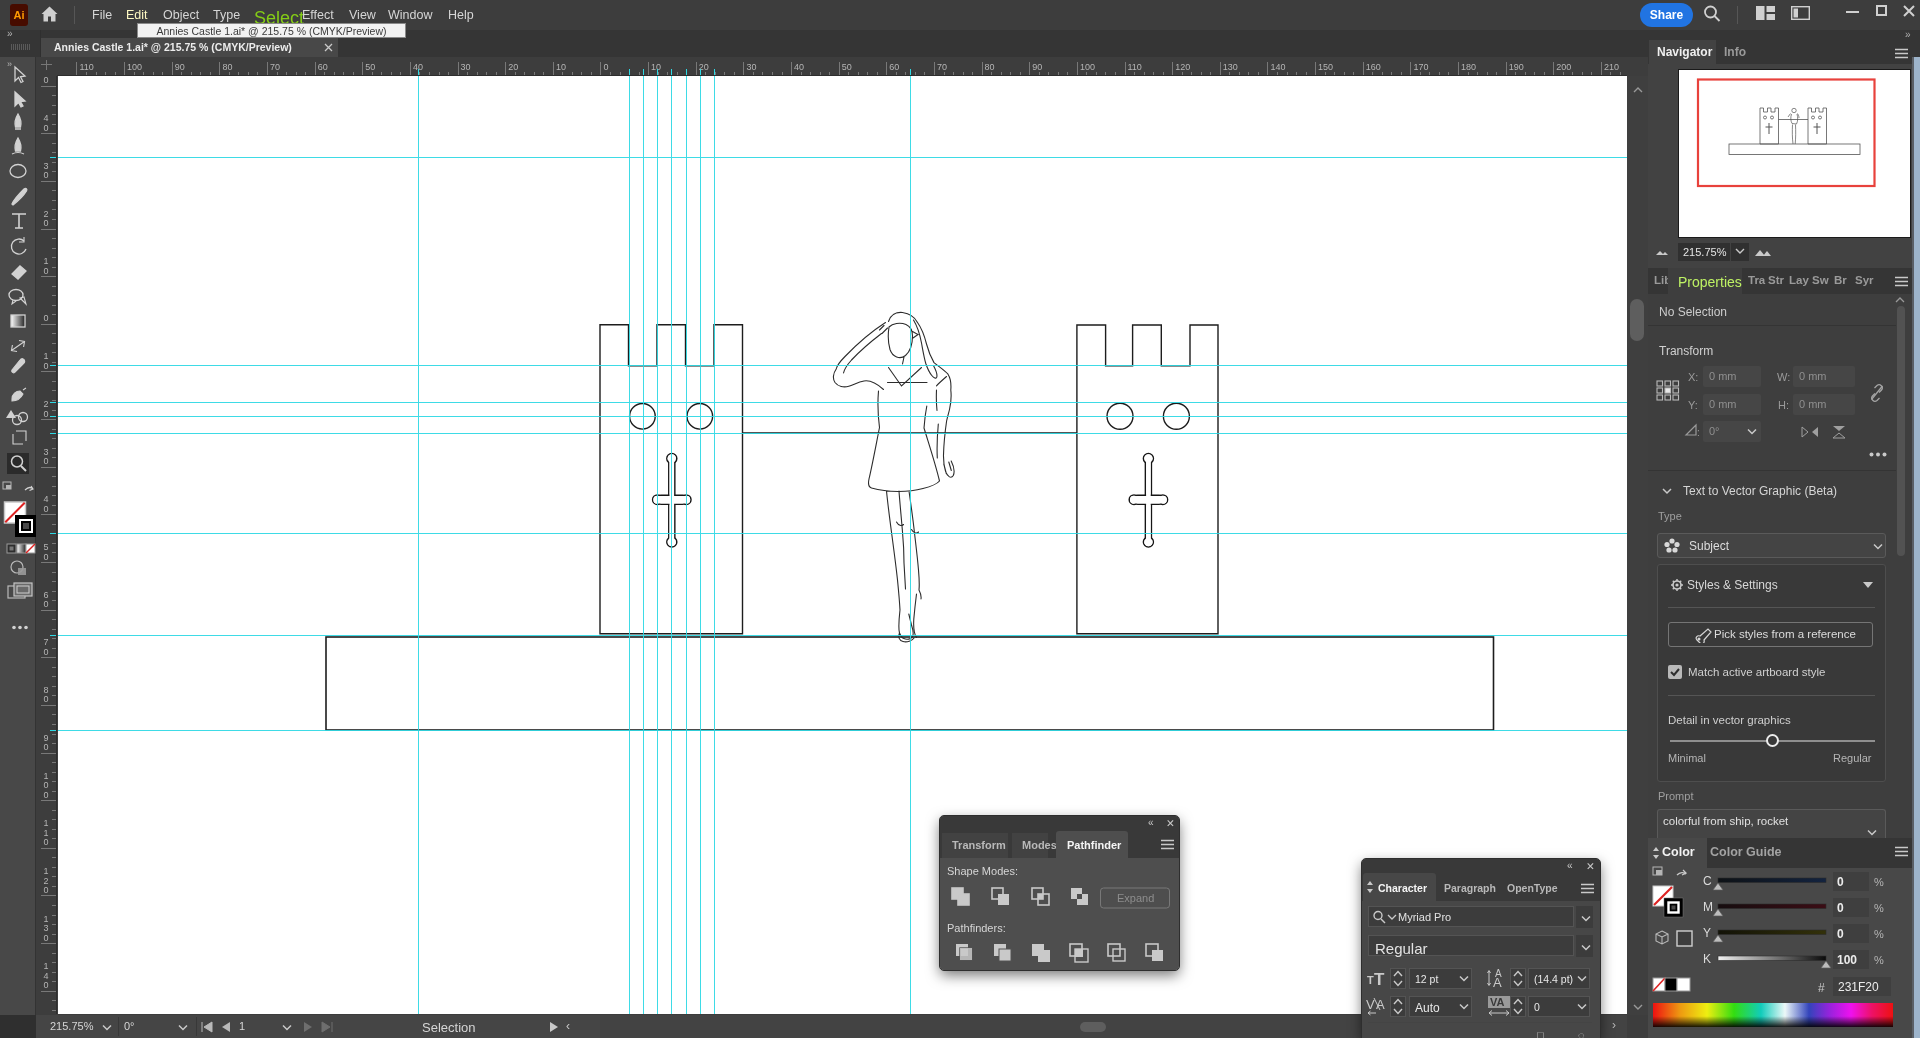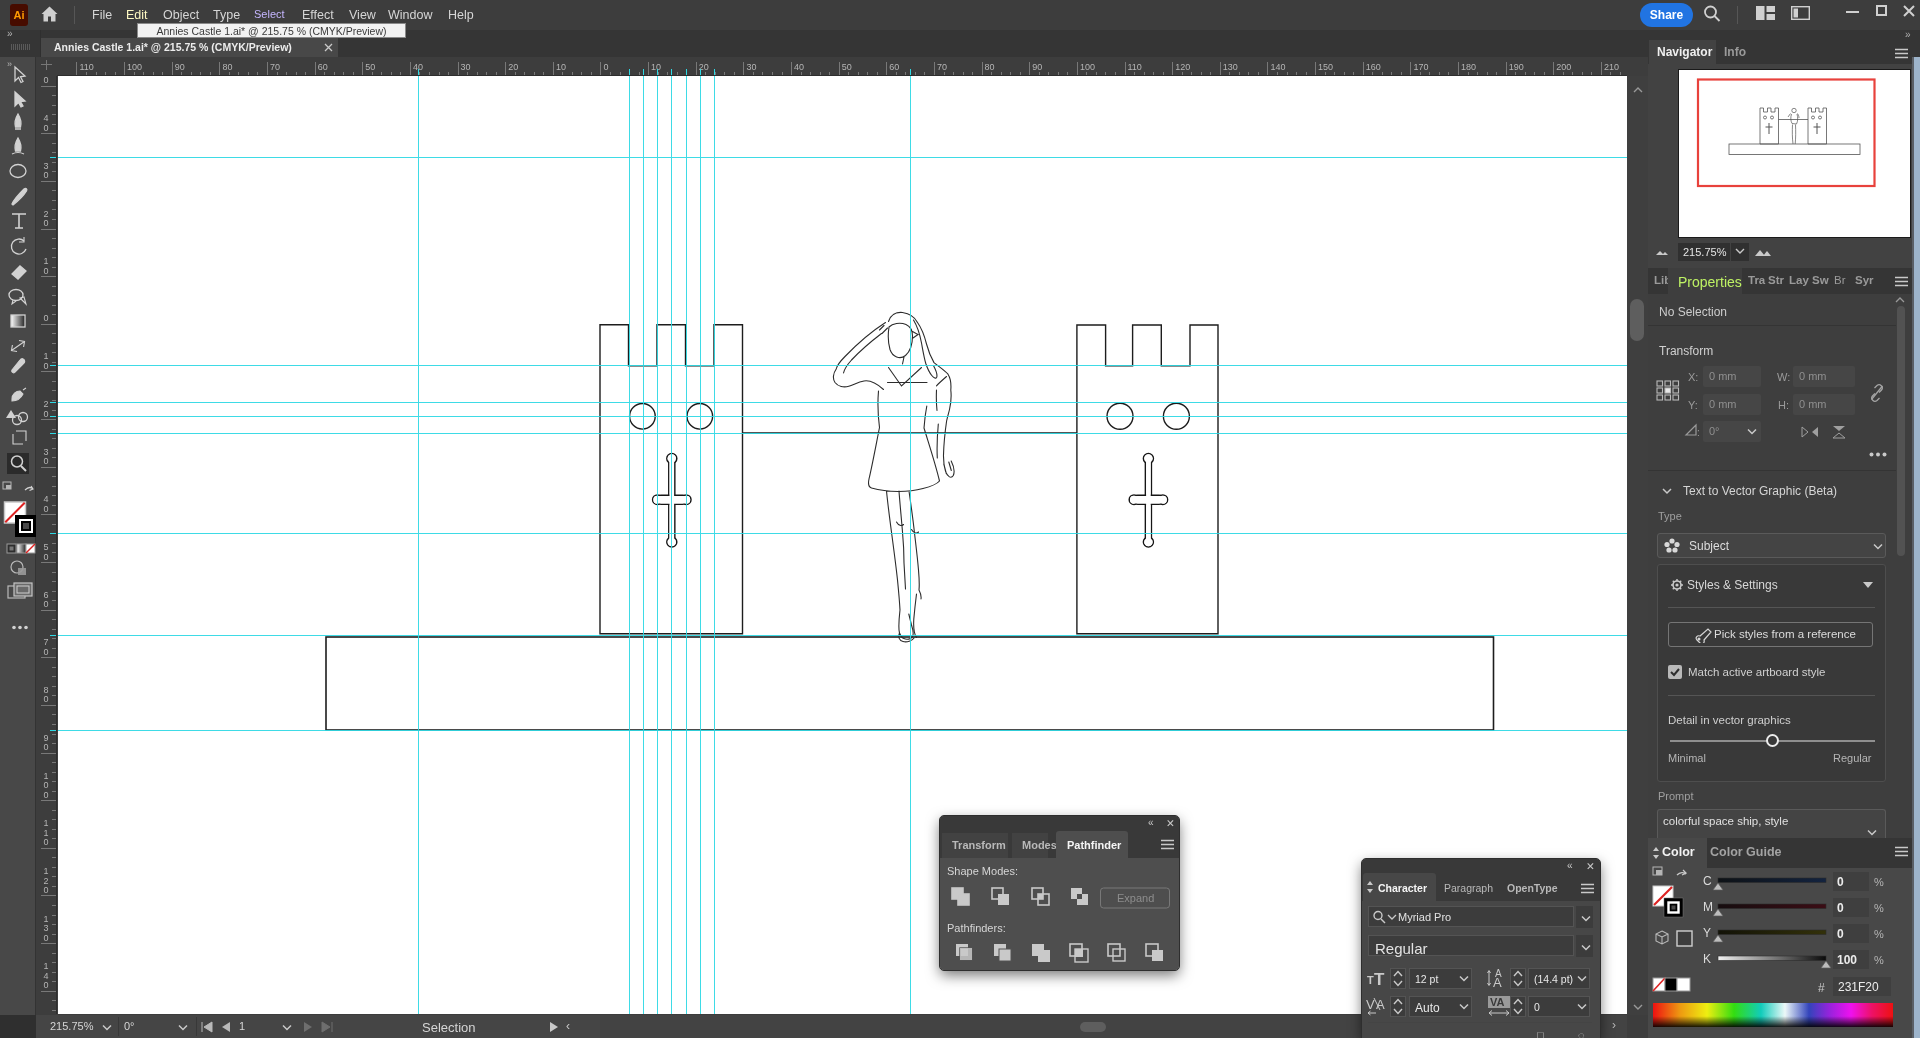--- a/index.html
+++ b/index.html
@@ -66,21 +66,21 @@
 <div style="position:absolute;left:0px;top:0px;width:1920px;height:30px;background:#3d3d3d"></div>
 <div style="position:absolute;left:10px;top:4px;width:18px;height:22px;background:#470c00;border-radius:3px;color:#ff9a00;font-size:11px;font-weight:bold;text-align:center;line-height:22px">Ai</div>
 <svg width="19" height="19" viewBox="0 0 19 19" style="position:absolute;left:40px;top:5px">
     <path d="M9.5,1.5 L17.5,9 H15.5 V16.5 H11 V11.5 H8 V16.5 H3.5 V9 H1.5 Z" fill="#cfcfcf"></path>
   </svg>
 <div style="position:absolute;left:74px;top:6px;width:1px;height:18px;background:#565656"></div>
 <div style="position:absolute;left:92px;top:8px;color:#d6d6d6;font-size:12.5px;white-space:nowrap">File</div>
 <div style="position:absolute;left:126px;top:8px;color:#fef9c3;font-size:12.5px;white-space:nowrap">Edit</div>
 <div style="position:absolute;left:163px;top:8px;color:#d6d6d6;font-size:12.5px;white-space:nowrap">Object</div>
 <div style="position:absolute;left:213px;top:8px;color:#d6d6d6;font-size:12.5px;white-space:nowrap">Type</div>
-<div style="position:absolute;left:254px;top:8px;color:#c4b5fd;font-size:11px;white-space:nowrap">Select</div>
+<div style="position:absolute;left:254px;top:8px;color:#84cc16;font-size:18px;white-space:nowrap">Select</div>
 <div style="position:absolute;left:302px;top:8px;color:#d6d6d6;font-size:12.5px;white-space:nowrap">Effect</div>
 <div style="position:absolute;left:349px;top:8px;color:#d6d6d6;font-size:12.5px;white-space:nowrap">View</div>
 <div style="position:absolute;left:388px;top:8px;color:#d6d6d6;font-size:12.5px;white-space:nowrap">Window</div>
 <div style="position:absolute;left:448px;top:8px;color:#d6d6d6;font-size:12.5px;white-space:nowrap">Help</div>
 <div style="position:absolute;left:1640px;top:3px;width:53px;height:24px;background:#2174e2;border-radius:12px;color:#fff;font-size:12px;font-weight:bold;text-align:center;line-height:24px">Share</div>
 <svg width="20" height="20" viewBox="0 0 20 20" style="position:absolute;left:1702px;top:4px">
     <circle cx="8.5" cy="8" r="5.5" stroke="#d0d0d0" fill="none" stroke-width="1.8"></circle>
     <path d="M12.5,12 l5,5" stroke="#d0d0d0" stroke-width="1.8"></path>
   </svg>
 <div style="position:absolute;left:1737px;top:6px;width:1px;height:18px;background:#565656"></div>
@@ -368,21 +368,21 @@
     <path d="M115,18 l4,-5 4,5 z" fill="#c9c9c9"></path>
   </svg>
 <div style="position:absolute;left:1648px;top:268px;width:272px;height:26px;background:#353535"></div>
 <div style="position:absolute;left:1654px;top:274px;color:#9a9a9a;font-size:11.5px;font-weight:bold;white-space:nowrap">Lib</div>
 <div style="position:absolute;left:1668px;top:268px;width:74px;height:26px;background:#3e3e3e"></div>
 <div style="position:absolute;left:1678px;top:274px;color:#bef264;font-size:14px;font-weight:normal;white-space:nowrap">Properties</div>
 <div style="position:absolute;left:1748px;top:274px;color:#9a9a9a;font-size:11.5px;font-weight:bold;white-space:nowrap">Tra</div>
 <div style="position:absolute;left:1768px;top:274px;color:#9a9a9a;font-size:11.5px;font-weight:bold;white-space:nowrap">Str</div>
 <div style="position:absolute;left:1789px;top:274px;color:#9a9a9a;font-size:11.5px;font-weight:bold;white-space:nowrap">Lay</div>
 <div style="position:absolute;left:1812px;top:274px;color:#9a9a9a;font-size:11.5px;font-weight:bold;white-space:nowrap">Sw</div>
-<div style="position:absolute;left:1834px;top:274px;color:#9a9a9a;font-size:11.5px;font-weight:normal;white-space:nowrap">Br</div>
+<div style="position:absolute;left:1834px;top:274px;color:#9a9a9a;font-size:11.5px;font-weight:bold;white-space:nowrap">Br</div>
 <div style="position:absolute;left:1855px;top:274px;color:#9a9a9a;font-size:11.5px;font-weight:bold;white-space:nowrap">Syr</div>
 <svg width="15" height="11" viewBox="0 0 15 11" style="position:absolute;left:1894px;top:276px">
     <path d="M1,1.5 H14 M1,5.5 H14 M1,9.5 H14" stroke="#c9c9c9" stroke-width="1.6"></path>
   </svg>
 <div style="position:absolute;left:1897px;top:306px;width:8px;height:250px;background:#525252;border-radius:5px"></div>
 <svg width="14" height="10" viewBox="0 0 14 10" style="position:absolute;left:1893px;top:295px">
     <path d="M3,7 l4,-4 4,4" stroke="#999" fill="none" stroke-width="1.3"></path>
   </svg>
 <div style="position:absolute;left:1659px;top:305px;color:#cdcdcd;font-size:12px;white-space:nowrap">No Selection</div>
 <div style="position:absolute;left:1648px;top:325px;width:248px;height:1px;background:#343434"></div>
@@ -481,21 +481,21 @@
   </svg>
 <div style="position:absolute;left:1688px;top:666px;color:#d0d0d0;font-size:11.5px;white-space:nowrap">Match active artboard style</div>
 <div style="position:absolute;left:1668px;top:695px;width:207px;height:1px;background:#555"></div>
 <div style="position:absolute;left:1668px;top:714px;color:#cfcfcf;font-size:11.5px;white-space:nowrap">Detail in vector graphics</div>
 <div style="position:absolute;left:1670px;top:740px;width:205px;height:2px;background:#8f8f8f"></div>
 <div style="position:absolute;left:1766px;top:734px;width:13px;height:13px;border:2px solid #ececec;border-radius:50%;background:#393939"></div>
 <div style="position:absolute;left:1668px;top:752px;color:#b5b5b5;font-size:11px;white-space:nowrap">Minimal</div>
 <div style="position:absolute;left:1833px;top:752px;color:#b5b5b5;font-size:11px;white-space:nowrap">Regular</div>
 <div style="position:absolute;left:1658px;top:790px;color:#9f9f9f;font-size:11px;white-space:nowrap">Prompt</div>
 <div style="position:absolute;left:1657px;top:809px;width:229px;height:29px;background:#444;border:1px solid #5a5a5a;border-radius:3px 3px 0 0;border-bottom:none"></div>
-<div style="position:absolute;left:1663px;top:815px;color:#e0e0e0;font-size:11.5px;white-space:nowrap">colorful space ship, style</div>
+<div style="position:absolute;left:1663px;top:815px;color:#e0e0e0;font-size:11.5px;white-space:nowrap">colorful from ship, rocket</div>
 <svg width="12" height="8" viewBox="0 0 12 8" style="position:absolute;left:1866px;top:829px">
     <path d="M2,1.5 l4,4 4,-4" stroke="#c9c9c9" fill="none" stroke-width="1.5"></path>
   </svg>
 <div style="position:absolute;left:1648px;top:838px;width:272px;height:200px;background:#353535"></div>
 <div style="position:absolute;left:1648px;top:838px;width:59px;height:30px;background:#484848"></div>
 <svg width="8" height="14" viewBox="0 0 8 14" style="position:absolute;left:1652px;top:846px">
     <path d="M4,1 L7,5 H1 Z M4,13 L1,9 H7 Z" fill="#c9c9c9"></path>
   </svg>
 <div style="position:absolute;left:1662px;top:845px;color:#f2f2f2;font-size:12.5px;font-weight:bold;white-space:nowrap">Color</div>
 <div style="position:absolute;left:1710px;top:845px;color:#a3a3a3;font-size:12.5px;font-weight:bold;white-space:nowrap">Color Guide</div>
@@ -642,21 +642,21 @@
   </svg>
 <div style="position:absolute;left:1362px;top:859px;width:238px;height:179px;box-shadow:0 5px 14px rgba(0,0,0,0.55);background:#474747;border-radius:4px 4px 0 0;outline:1px solid #2e2e2e"></div>
 <div style="position:absolute;left:1362px;top:859px;width:238px;height:42px;background:#393939;border-radius:4px 4px 0 0"></div>
 <div style="position:absolute;left:1567px;top:860px;color:#c9c9c9;font-size:10px;white-space:nowrap">«</div>
 <div style="position:absolute;left:1586px;top:860px;color:#c9c9c9;font-size:10.5px;white-space:nowrap">✕</div>
 <div style="position:absolute;left:1363px;top:873px;width:73px;height:28px;background:#474747;border-radius:3px 3px 0 0"></div>
 <svg width="8" height="13" viewBox="0 0 8 13" style="position:absolute;left:1366px;top:881px">
     <path d="M4,0 L7,4 H1 Z M4,12 L1,8 H7 Z" fill="#c9c9c9"></path>
   </svg>
 <div style="position:absolute;left:1378px;top:882px;color:#f5f5f5;font-size:10.5px;font-weight:bold;white-space:nowrap">Character</div>
-<div style="position:absolute;left:1444px;top:882px;color:#b9b9b9;font-size:10.5px;font-weight:normal;white-space:nowrap">Paragraph</div>
+<div style="position:absolute;left:1444px;top:882px;color:#b9b9b9;font-size:10.5px;font-weight:bold;white-space:nowrap">Paragraph</div>
 <div style="position:absolute;left:1507px;top:882px;color:#b9b9b9;font-size:10.5px;font-weight:bold;white-space:nowrap">OpenType</div>
 <svg width="15" height="11" viewBox="0 0 15 11" style="position:absolute;left:1580px;top:883px">
     <path d="M1,1.5 H14 M1,5.5 H14 M1,9.5 H14" stroke="#c9c9c9" stroke-width="1.6"></path>
   </svg>
 <div style="position:absolute;left:1368px;top:906px;width:206px;height:21px;background:#3c3c3c;border:1px solid #545454"></div>
 <svg width="26" height="14" viewBox="0 0 26 14" style="position:absolute;left:1372px;top:910px">
     <circle cx="6" cy="5.5" r="4" stroke="#c9c9c9" fill="none" stroke-width="1.4"></circle>
     <path d="M9,9 l4,4" stroke="#c9c9c9" stroke-width="1.4"></path>
     <path d="M16,5 l4,4 4,-4" stroke="#c9c9c9" fill="none" stroke-width="1.3"></path>
   </svg>

